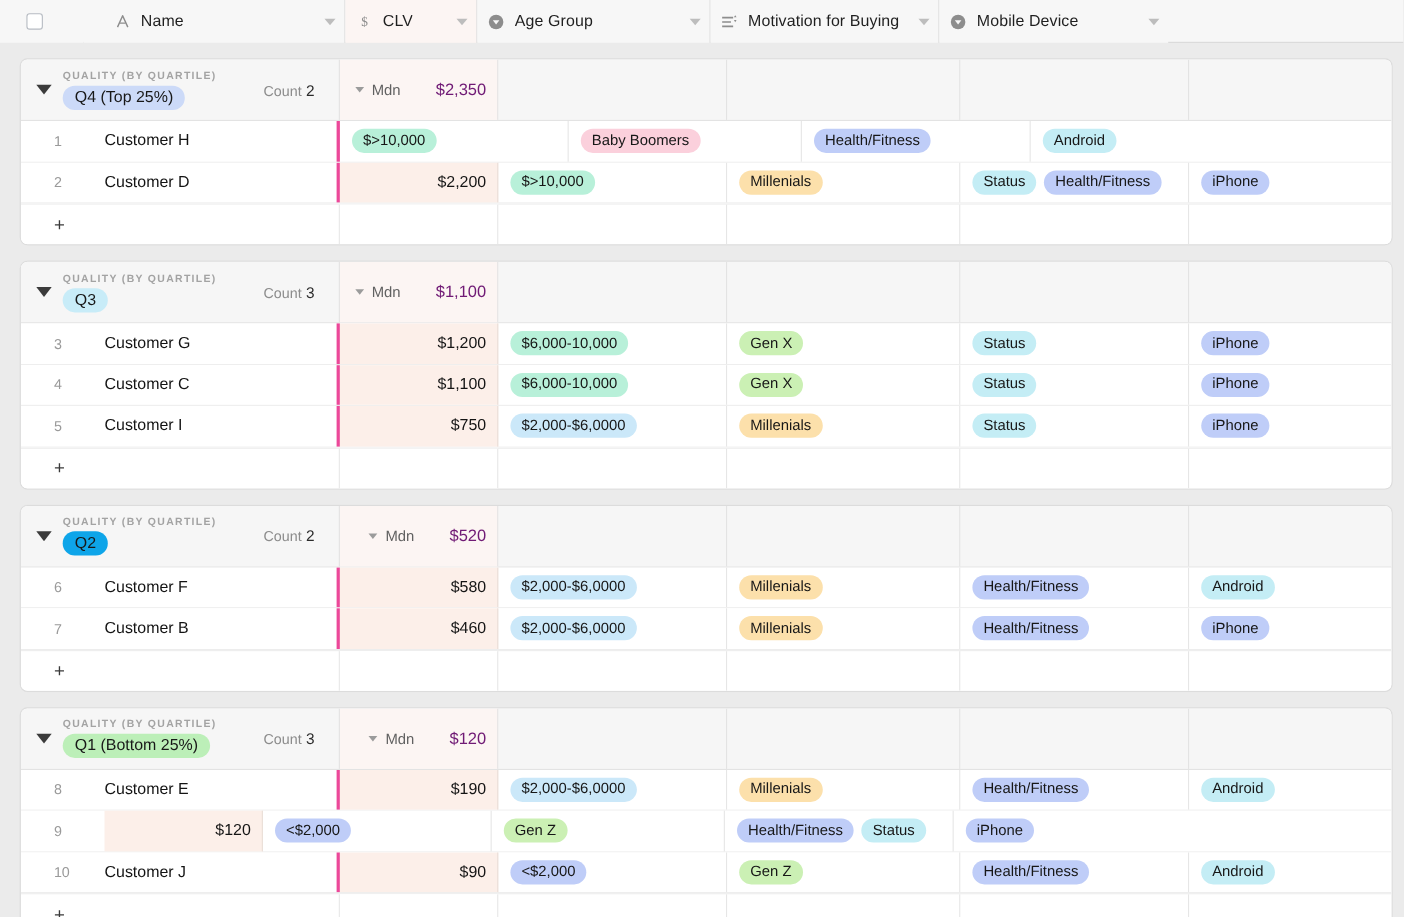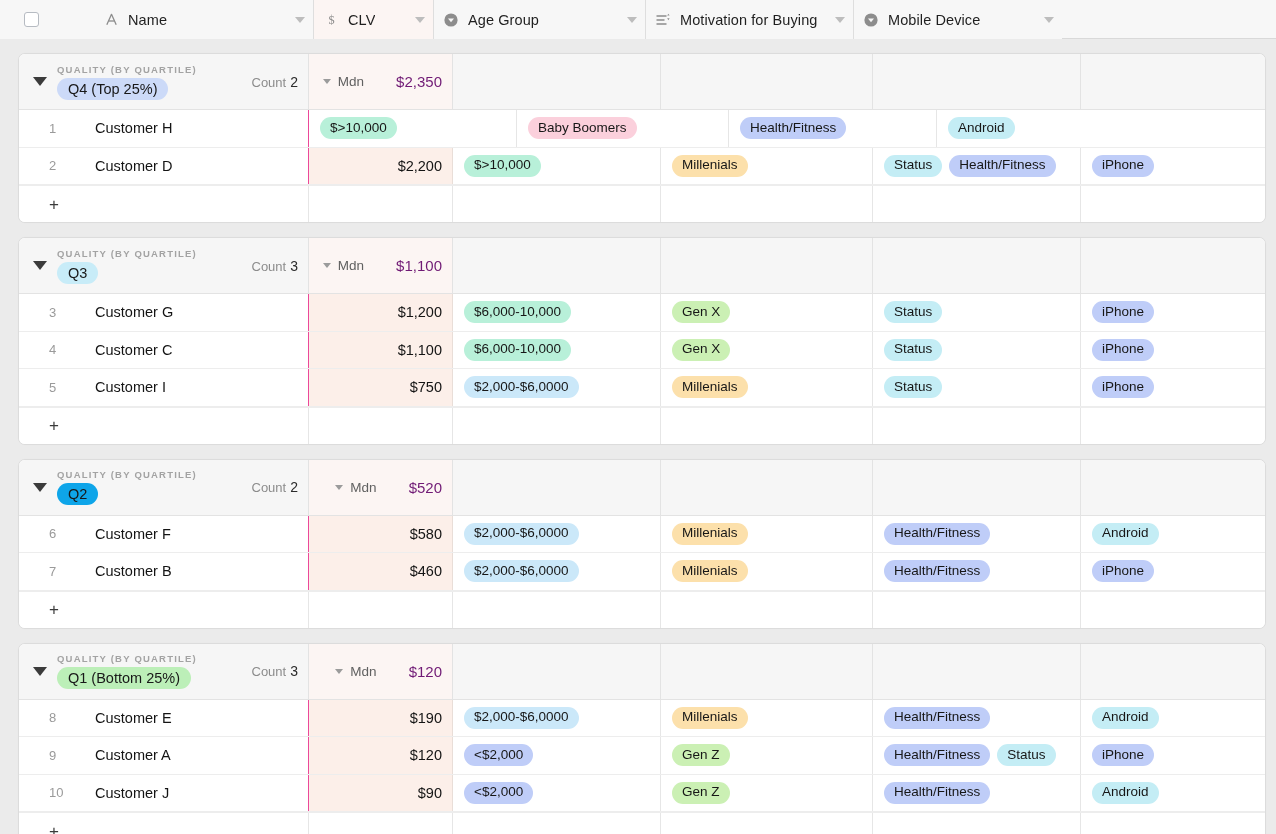--- a/index.html
+++ b/index.html
@@ -98,21 +98,21 @@
   .grp-kicker {
     font-size: 9.5px; letter-spacing: 1.2px; color: #a3a3a3;
     text-transform: uppercase; font-weight: 600; margin-bottom: 3px; white-space: nowrap;
   }
   .grp-badge {
     display: inline-block; align-self: flex-start;
     border-radius: 12px; padding: 3px 11px;
     font-size: 14.5px; color: #181818; font-weight: 500; white-space: nowrap;
   }
   .grp-count {
-    position: absolute; right: 10px; top: 50%; transform: translateY(-50%);
+    position: absolute; right: 22px; top: 50%; transform: translateY(-50%);
     font-size: 13px; color: #8c8c8c; white-space: nowrap;
   }
   .grp-count b { color: #2b2b2b; font-weight: 400; font-size: 14px; margin-left: 4px; }
 
   .grp-stat {
     width: 144px; background: #fcf5f3; border-right: 1px solid #e3e3e3;
     display: flex; align-items: center; justify-content: flex-end;
     padding-right: 10px; gap: 5px;
   }
   .mini-caret {
@@ -132,21 +132,21 @@
   
   .row { display: flex; height: 37.5px; border-bottom: 1px solid #ededed; background:#fff; }
   .row:last-of-type { border-bottom: none; }
 
   .c-idx {
     width: 76px; display: flex; align-items: center; padding-left: 30px;
     font-size: 13px; color: #9a9a9a;
   }
   .c-name {
     width: 214px; display: flex; align-items: center;
-    font-size: 14.5px; color: #141414; border-right: 1px solid #ec4899;
+    font-size: 14.5px; color: #141414; border-right: 3px solid #ec4899;
     padding-left: 0px;
   }
   .c-clv {
     width: 144px; display: flex; align-items: center; justify-content: flex-end;
     padding-right: 10px; font-size: 14.5px; color: #141414;
     background: #fcefe9; border-right: 1px solid #e9ded8;
   }
   .c-tagcell {
     display: flex; align-items: center; gap: 7px;
     padding-left: 11px; border-right: 1px solid #e6e6e6;
@@ -506,21 +506,20 @@
             </div>
             <div class="c-tagcell c-motiv">
               <span class="tag" style="background: rgb(191, 205, 248);">Health/Fitness</span>
             </div>
             <div class="c-tagcell c-mobile">
               <span class="tag" style="background: rgb(196, 237, 245);">Android</span>
             </div>
           </div>
           <div class="row">
             <div class="c-idx">9</div>
-            <div class="c-name">Customer A</div>
             <div class="c-clv">$120</div>
             <div class="c-tagcell c-income">
               <span class="tag" style="background: rgb(191, 205, 248);">&lt;$2,000</span>
             </div>
             <div class="c-tagcell c-age">
               <span class="tag" style="background: rgb(203, 240, 180);">Gen Z</span>
             </div>
             <div class="c-tagcell c-motiv">
               <span class="tag" style="background: rgb(191, 205, 248);">Health/Fitness</span>
               <span class="tag" style="background: rgb(196, 237, 245);">Status</span>

